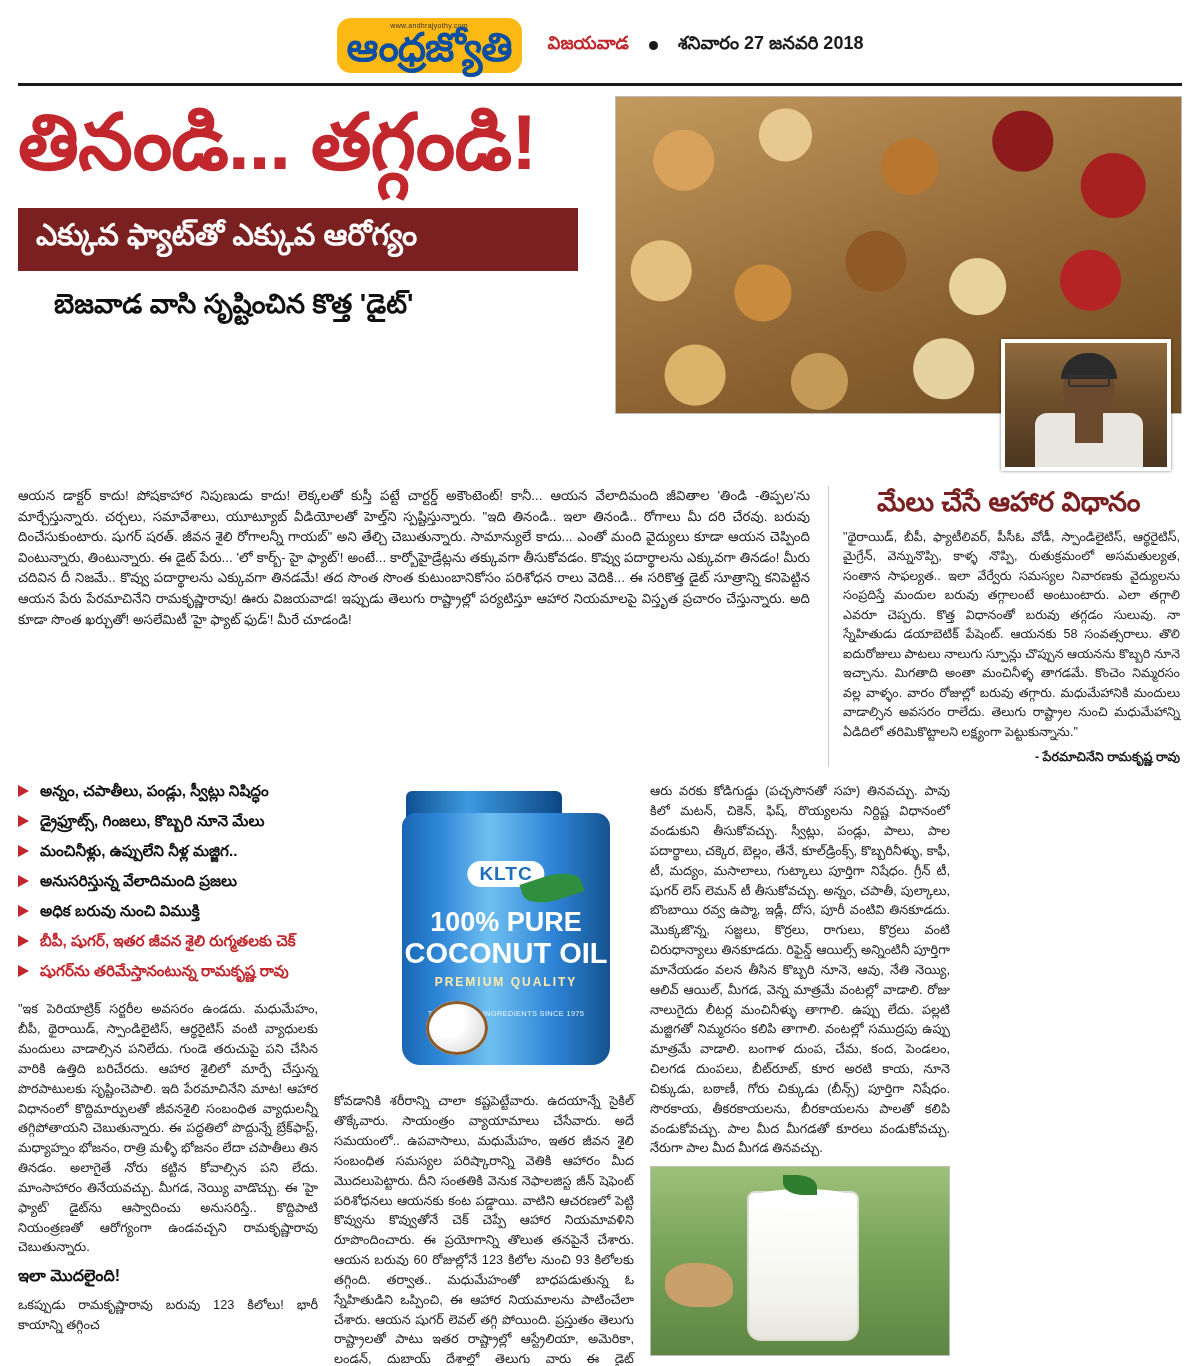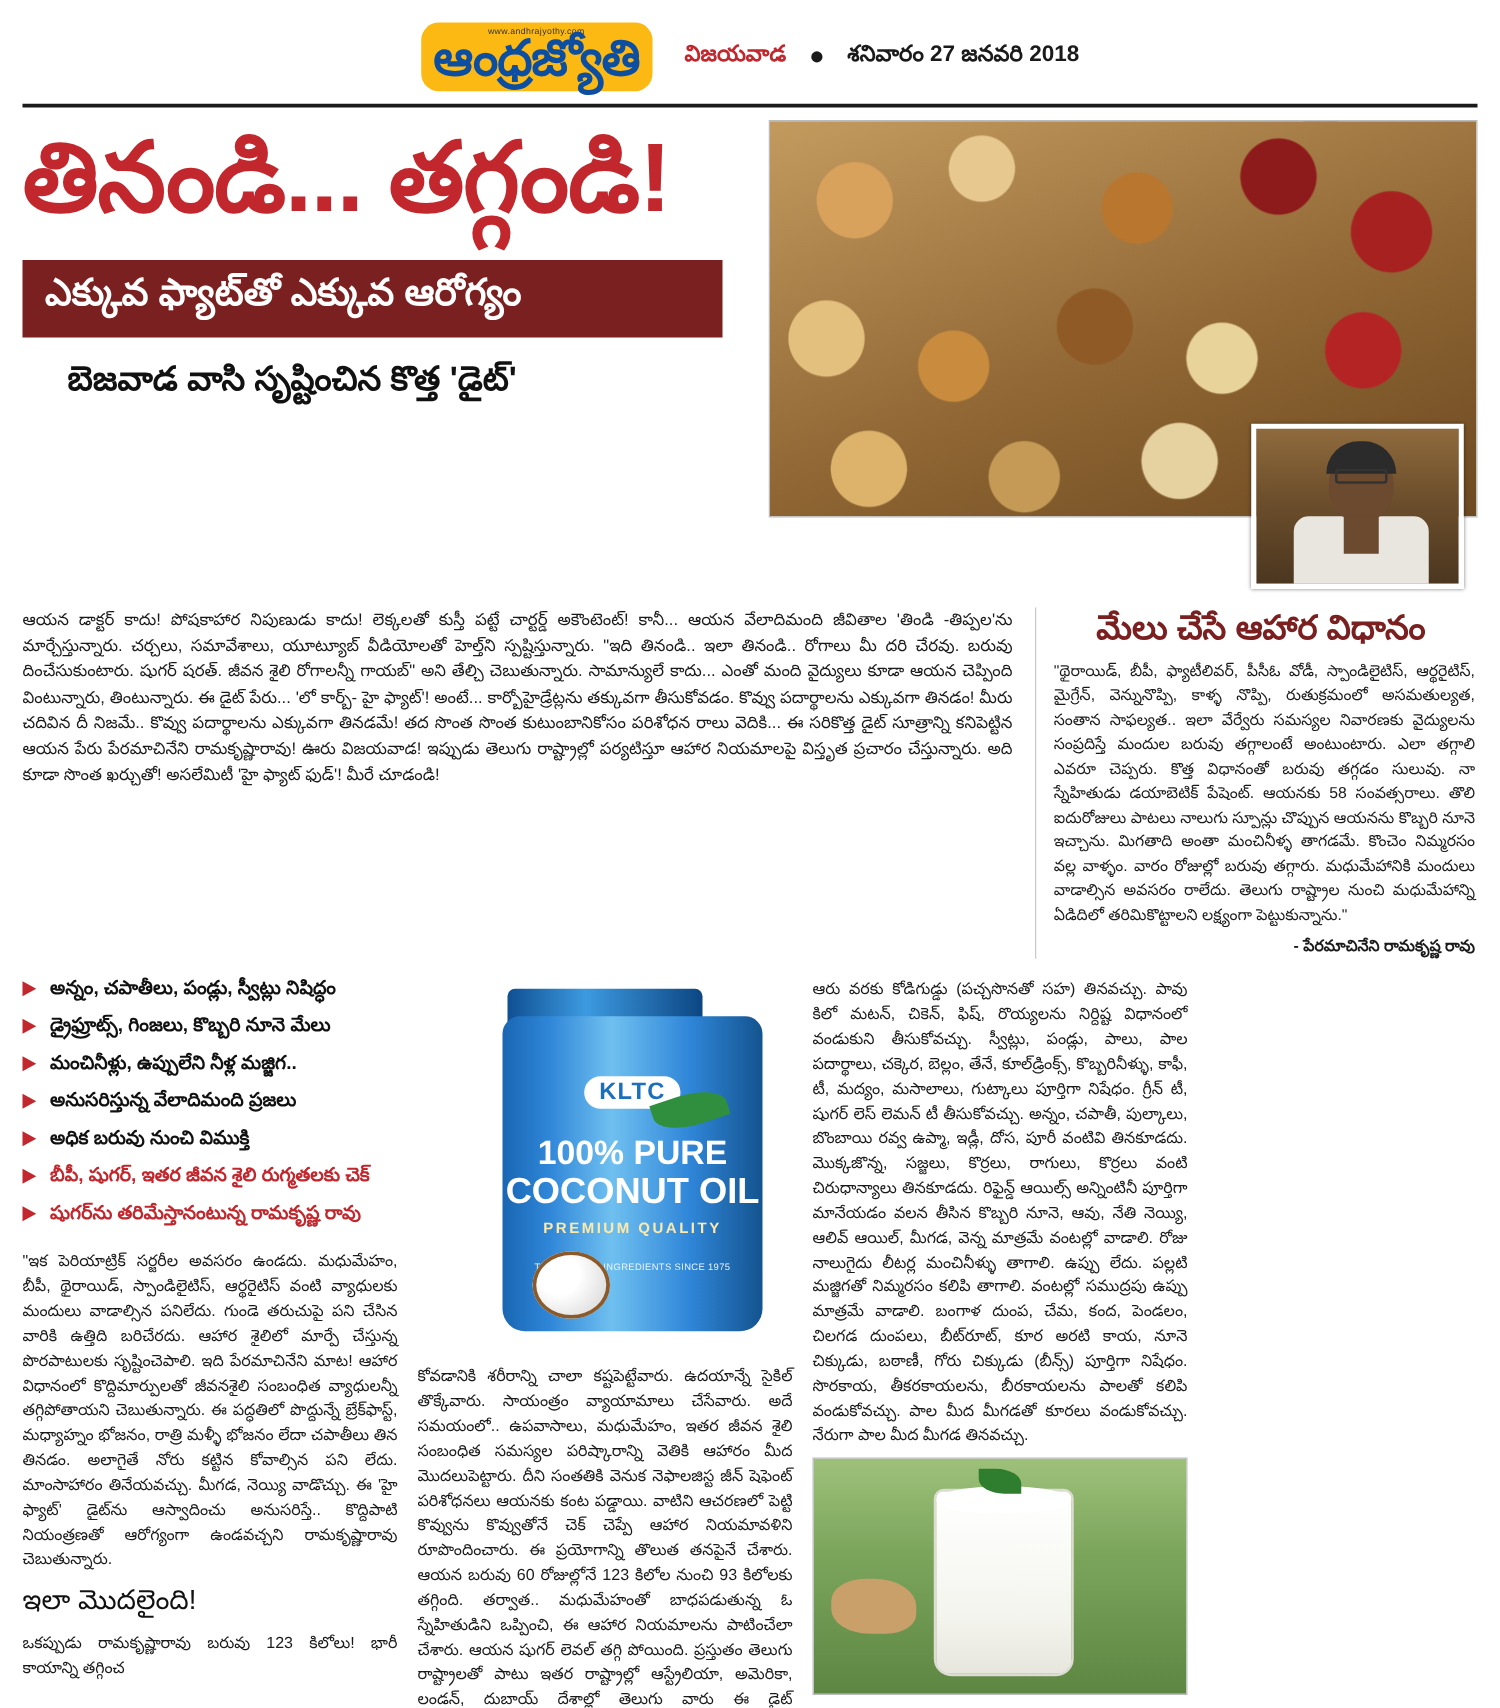--- a/index.html
+++ b/index.html
@@ -121,21 +121,21 @@
   }
   .bullets li::before {
     content:""; position:absolute; left:0; top:4px;
     border-left:11px solid #c1272d;
     border-top:6px solid transparent;
     border-bottom:6px solid transparent;
   }
   .bullets li.red { color:#c1272d; }
 
   .quote-block { font-size:12.8px; line-height:1.55; text-align:justify; margin-top:8px; }
-  .sec-head { font-size:22px; font-weight:normal; color:#111; margin:10px 0 6px 0;}
+  .sec-head { font-size:16px; font-weight:bold; color:#111; margin:10px 0 6px 0;}
   .body-txt { font-size:12.8px; line-height:1.55; text-align:justify; }
 
   
   .bottle-wrap { width:300px; height:300px; position:relative; margin:4px 0 6px 0; }
   .bottle {
     position:absolute; left:56px; top:28px; width:208px; height:252px;
     background:linear-gradient(90deg,#1966b3 0%, #2f86d8 18%, #6fc0f0 42%, #2f86d8 72%, #14538f 100%);
     border-radius:14px 14px 18px 18px;
     margin-left:12px;
   }

